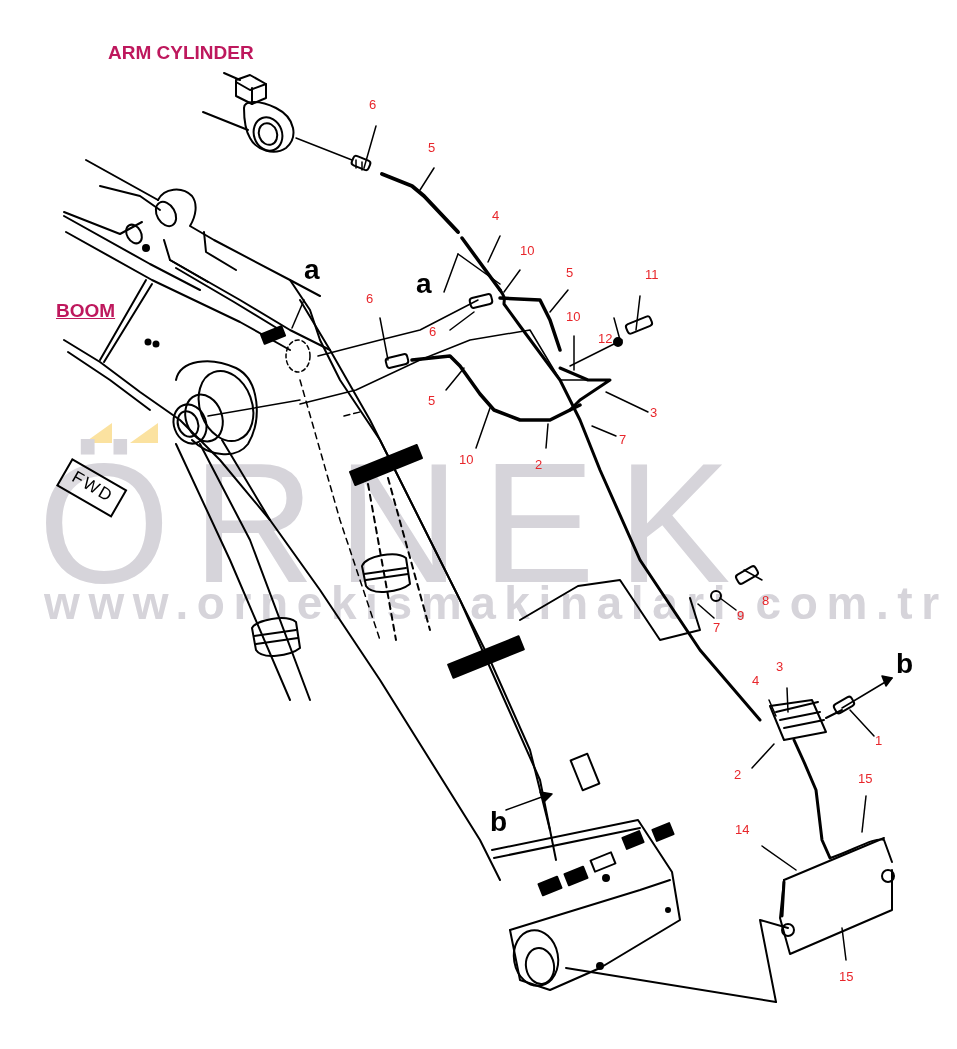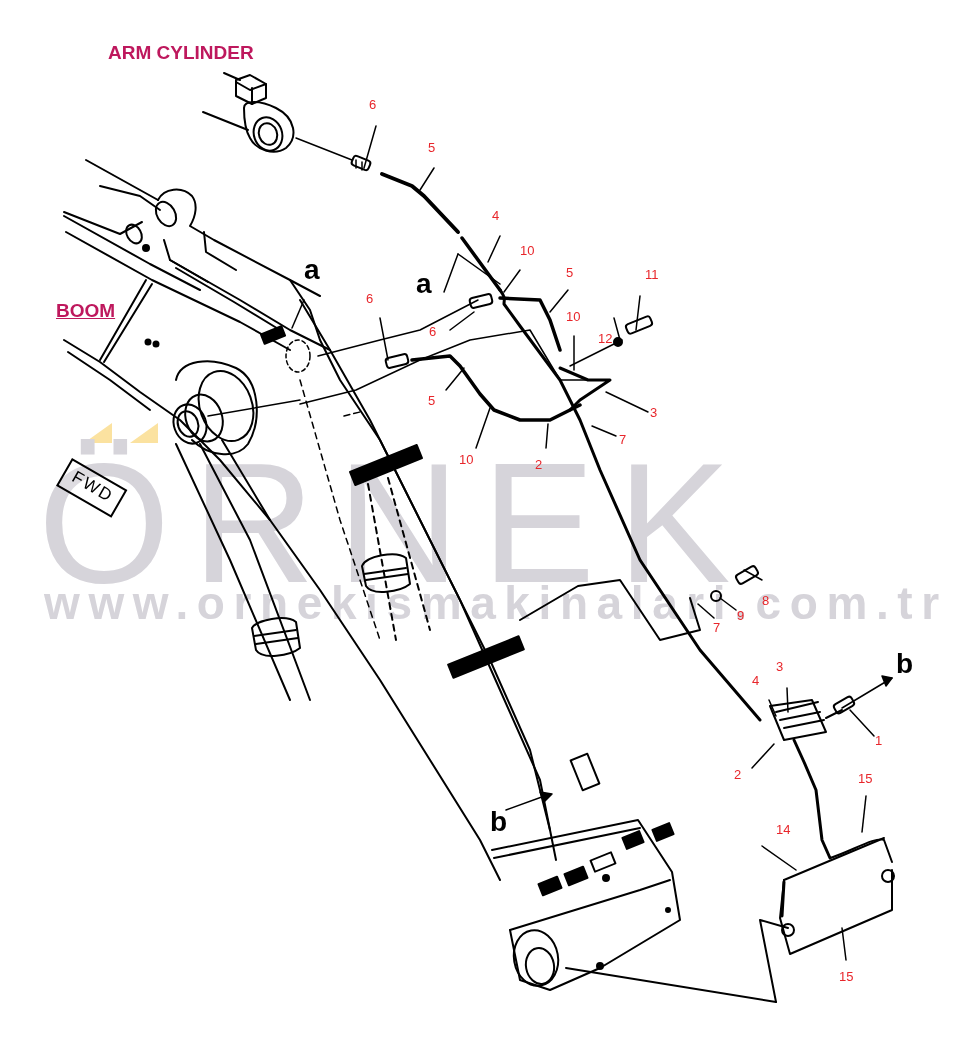--- a/index.html
+++ b/index.html
@@ -232,16 +232,16 @@
   <div class="callout" style="left:459px; top:453px;">10</div>
   <div class="callout" style="left:535px; top:458px;">2</div>
   <div class="callout" style="left:762px; top:594px;">8</div>
   <div class="callout" style="left:737px; top:609px;">9</div>
   <div class="callout" style="left:713px; top:621px;">7</div>
   <div class="callout" style="left:752px; top:674px;">4</div>
   <div class="callout" style="left:776px; top:660px;">3</div>
   <div class="callout" style="left:875px; top:734px;">1</div>
   <div class="callout" style="left:734px; top:768px;">2</div>
   <div class="callout" style="left:858px; top:772px;">15</div>
-  <div class="callout" style="left:776px; top:823px;">14</div>
+  <div class="callout" style="left:735px; top:823px;">14</div>
   <div class="callout" style="left:839px; top:970px;">15</div>
 
 </div>
 
 </body></html>

